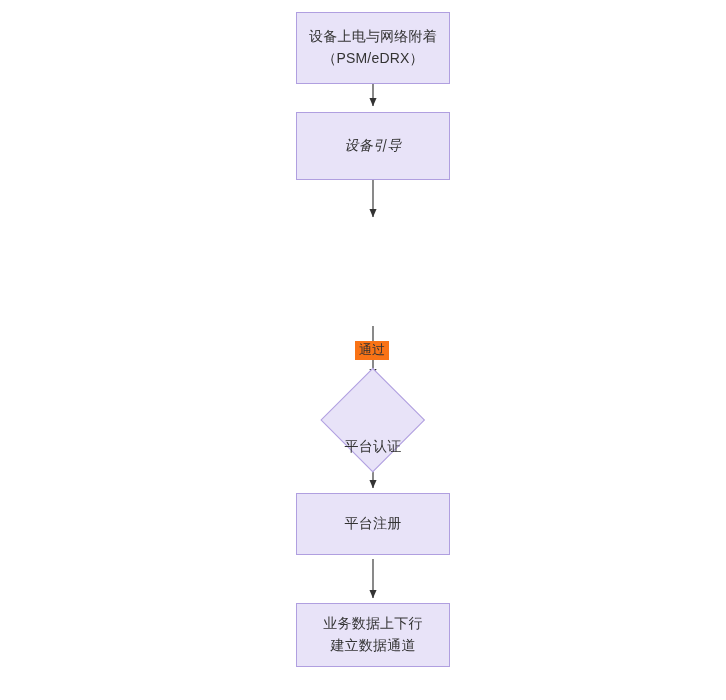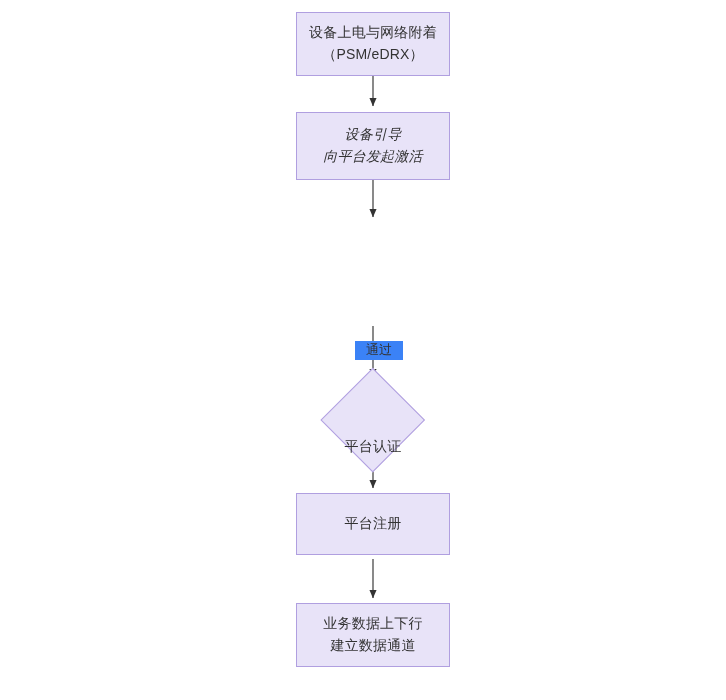--- a/index.html
+++ b/index.html
@@ -83,27 +83,27 @@
     position: relative;
     z-index: 2;
     font-size: 14px;
     white-space: nowrap;
   }
 
   .edge-label {
     position: absolute;
     font-size: 13px;
     color: #333333;
-    background: #3b82f6;
-    padding: 1px 11px;
+    background: #f97316;
+    padding: 1px 4px;
     white-space: nowrap;
     line-height: 1.3;
   }
 
-  #node-1 { top: 12px;  height: 64px; }
+  #node-1 { top: 12px;  height: 72px; }
   #node-2 { top: 112px; height: 68px; font-style: italic; }
   #node-3 { top: 382px; height: 76px; }
   #node-4 { top: 493px; height: 62px; }
   #node-5 { top: 603px; height: 64px; }
 </style>
 </head>
 <body>
 
 <div id="flow-canvas">
 
@@ -123,21 +123,20 @@
     </g>
   </svg>
 
   <div class="node process-node" id="node-1">
     <span class="node-line">设备上电与网络附着</span>
     <span class="node-line">（PSM/eDRX）</span>
   </div>
 
   <div class="node process-node" id="node-2">
     <span class="node-line">设备引导</span>
-    <span class="node-line">向平台发起激活</span>
   </div>
 
   <div class="node decision-node" id="node-3">
     <span class="decision-shape"></span>
     <span class="decision-label">平台认证</span>
   </div>
 
   <div class="edge-label" style="left:355px; top:341px;">通过</div>
 
   <div class="node process-node" id="node-4">

